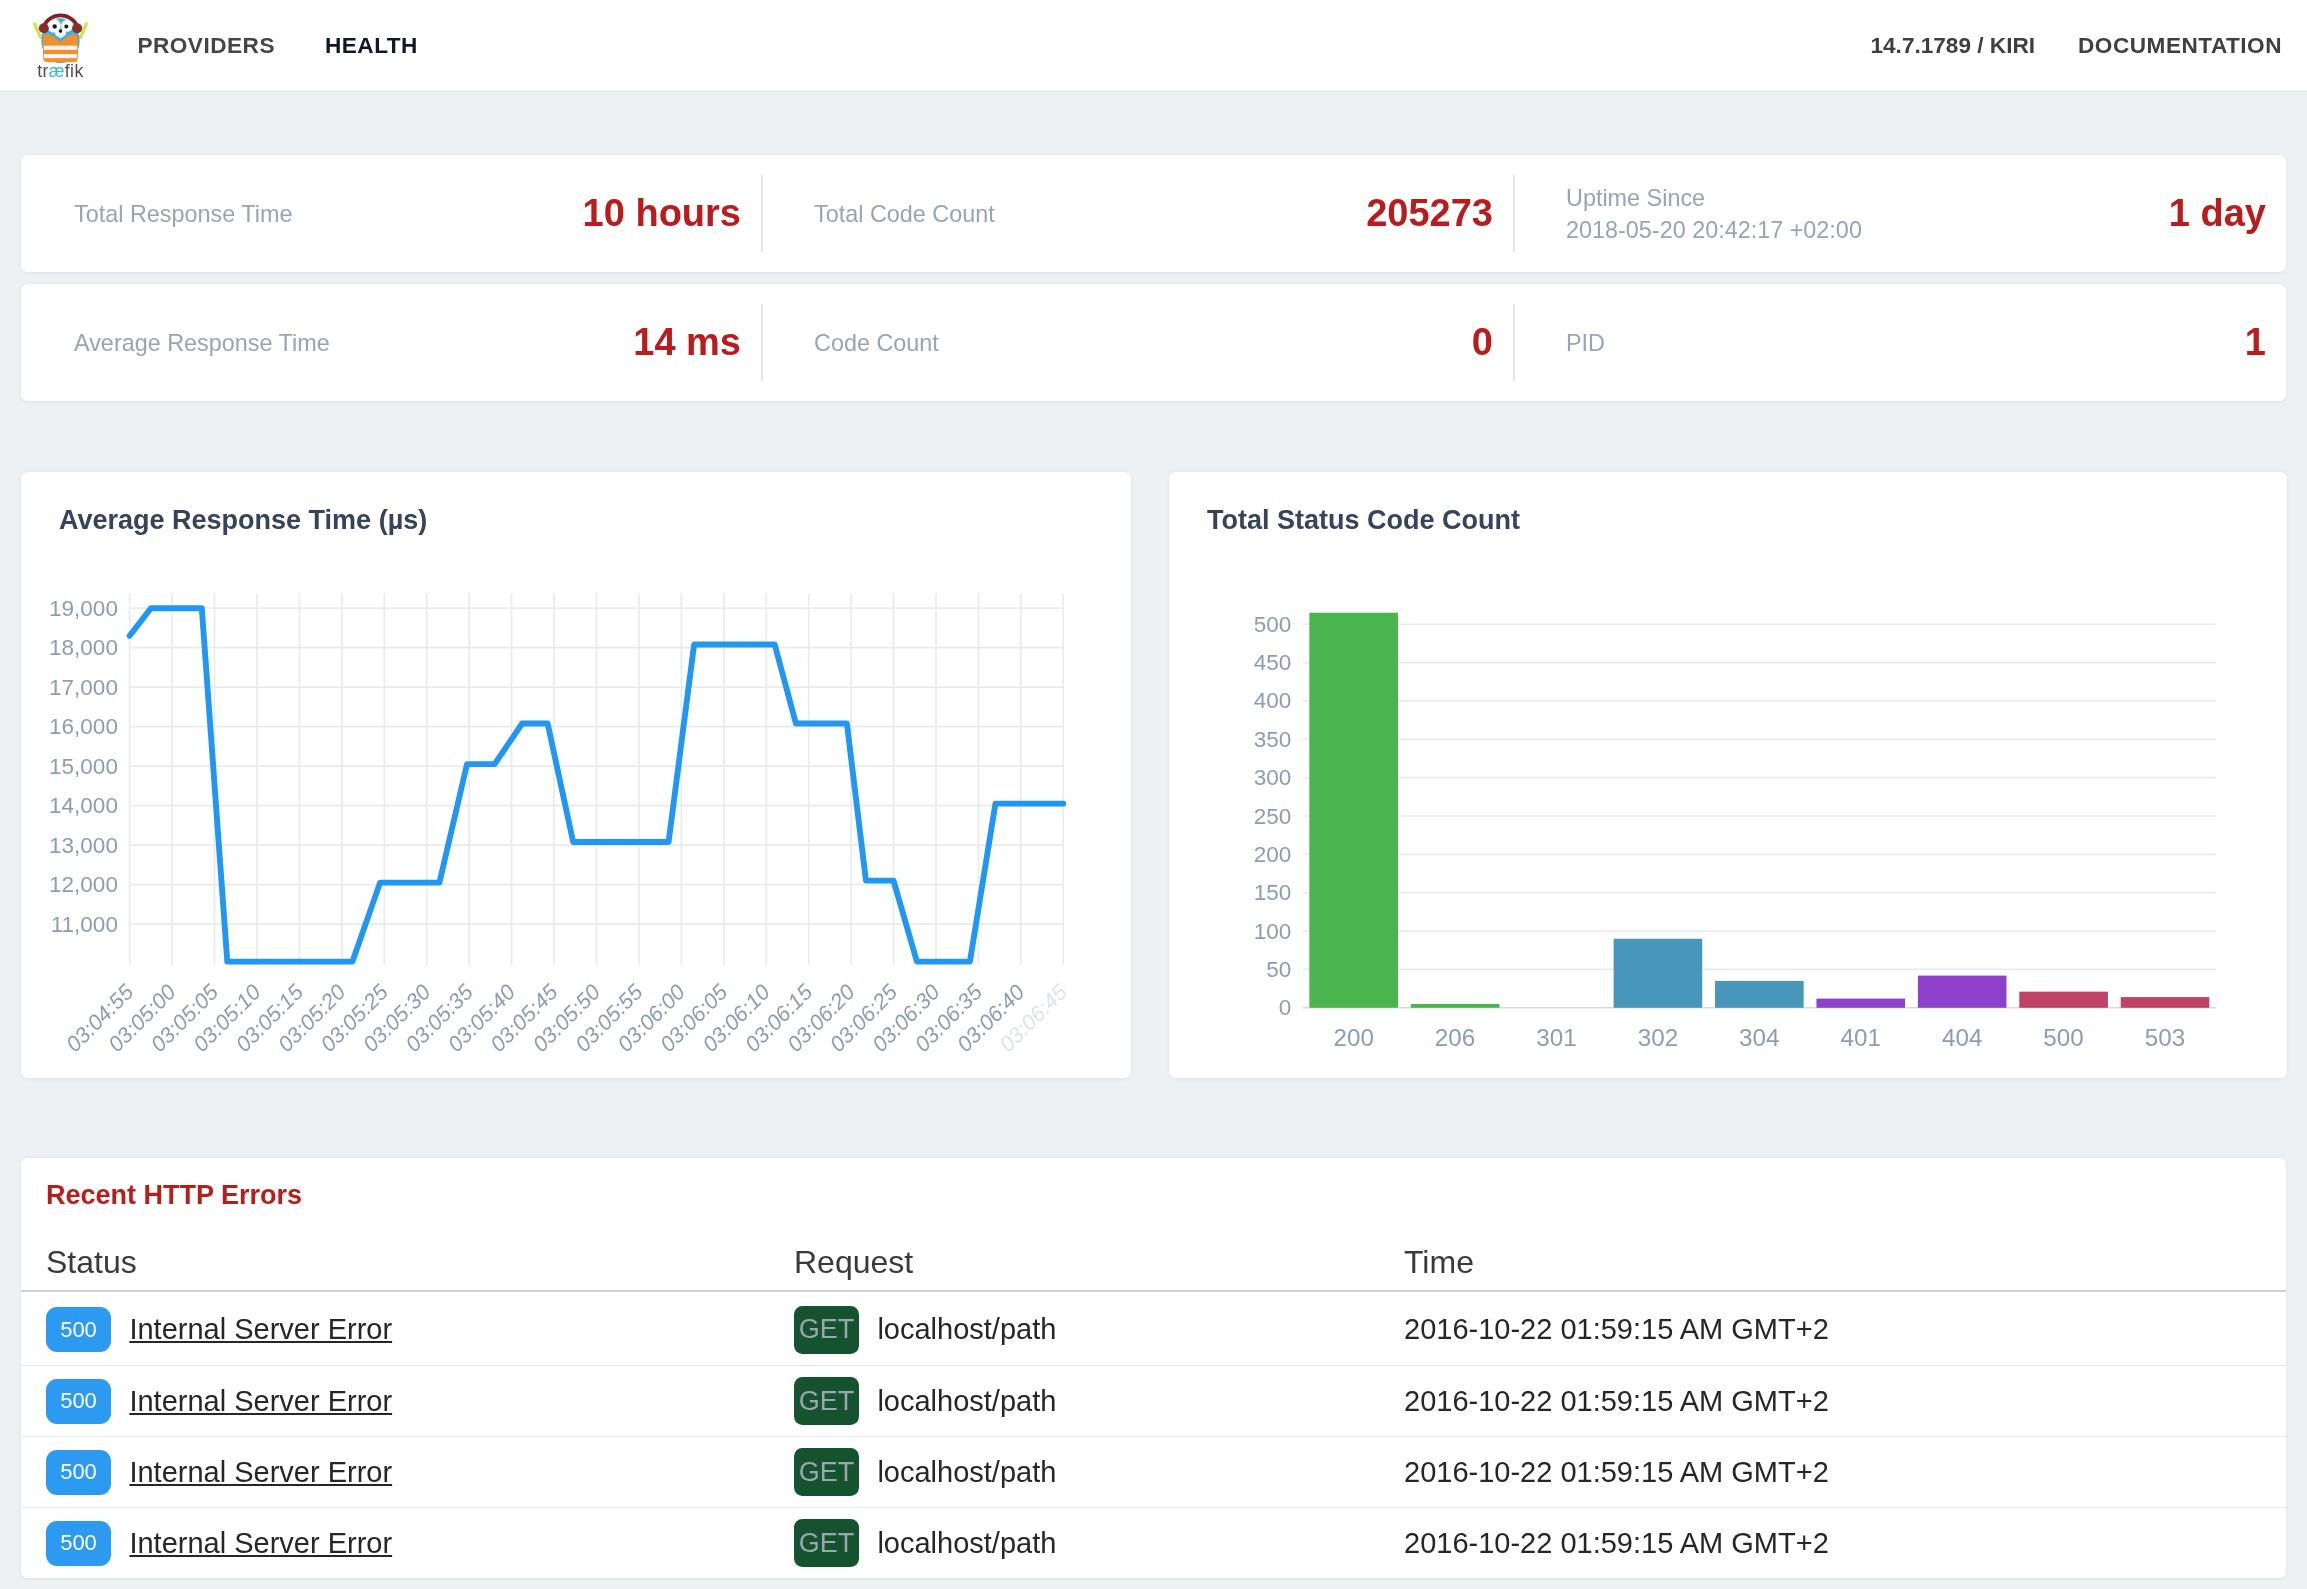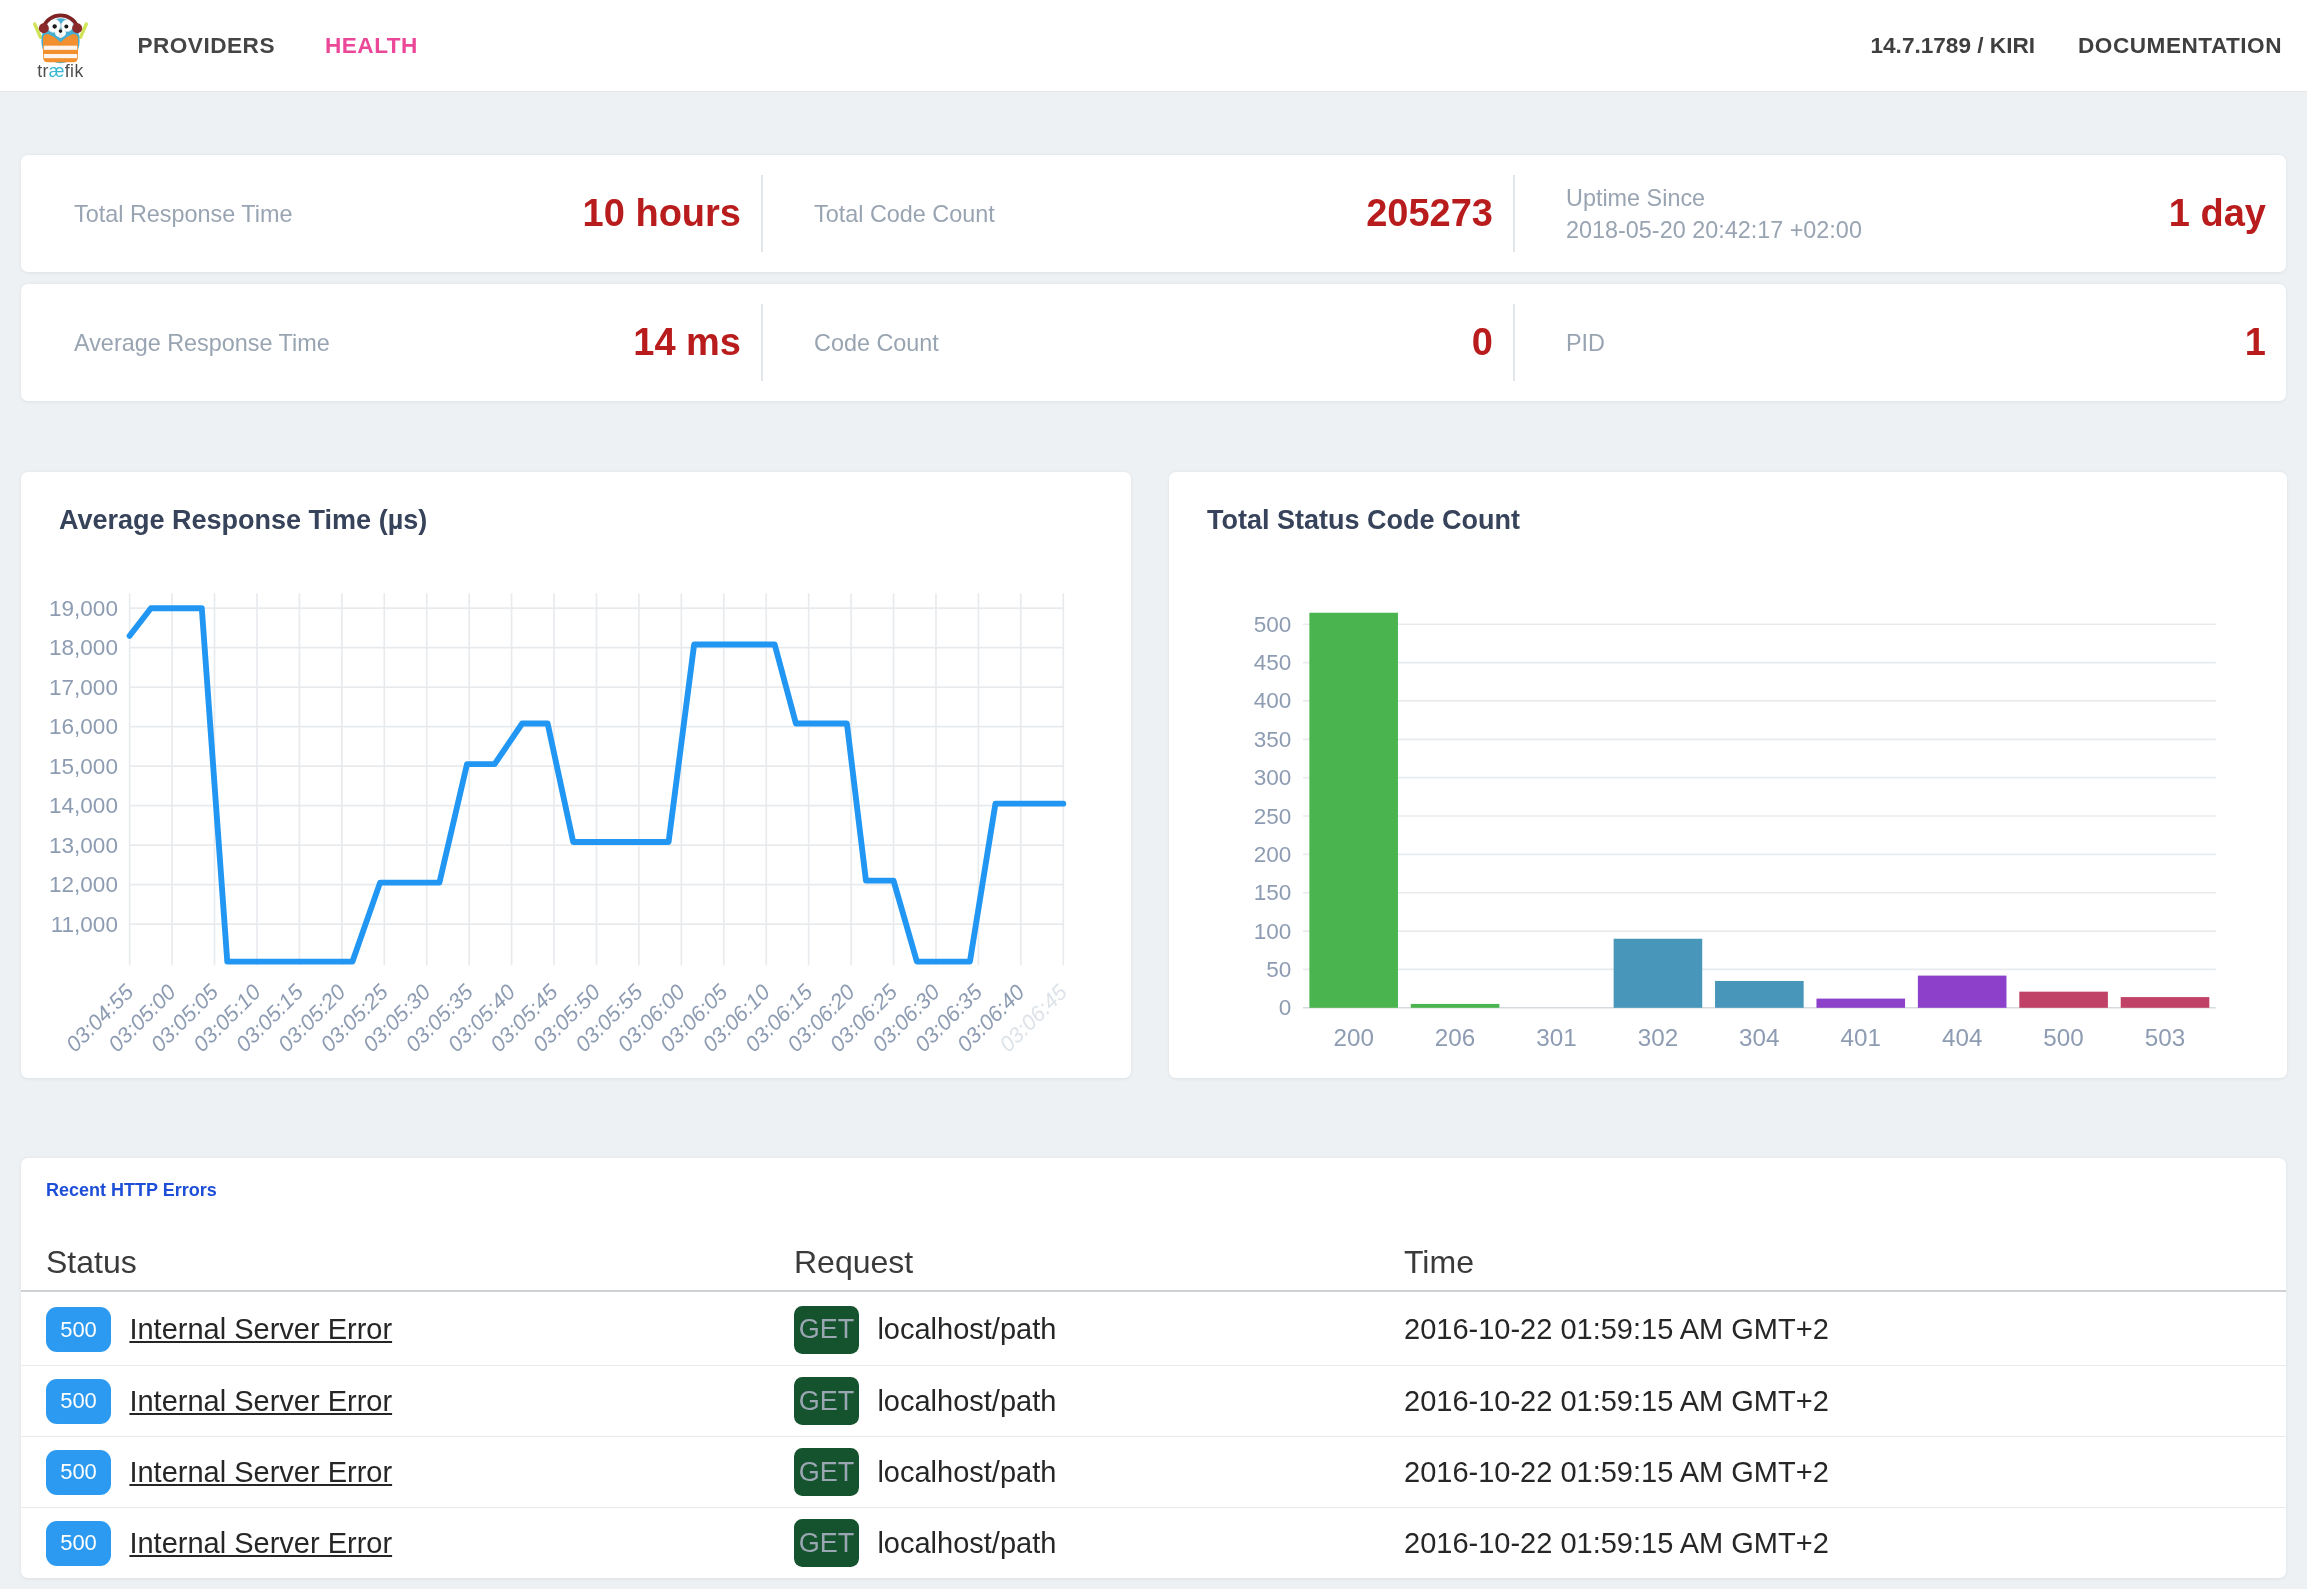--- a/index.html
+++ b/index.html
@@ -13,21 +13,21 @@
   .navbar {
     position:absolute; top:0; left:0; width:2307px; height:92px;
     background:#ffffff; border-bottom:1.7px solid #e4e6e8;
     display:flex; align-items:center;
   }
   .logo { margin-left:18.4px; width:84px; display:flex; flex-direction:column; align-items:center; }
   .logo-text { font-size:17.6px; color:#4e4e4e; letter-spacing:0.4px; margin-top:-3.3px; }
   .logo-text .ae { color:#35b8cf; }
   .nav-links { display:flex; gap:50px; margin-left:35px; }
   .nav-link { font-size:22.6px; font-weight:bold; letter-spacing:0.5px; color:#454545; cursor:pointer; }
-  .nav-link.active { color:#ec4899; }
+  .nav-link.active { color:#0f172a; }
   .nav-right { margin-left:auto; margin-right:25px; display:flex; gap:43px; align-items:center; }
   .nav-version { font-size:22.6px; font-weight:bold; color:#3f3f3f; }
   .nav-doc { font-size:22.6px; font-weight:bold; color:#3f3f3f; letter-spacing:0.5px; cursor:pointer; }
   
   .card { position:absolute; background:#ffffff; border-radius:6.7px; box-shadow:0 0.8px 3.3px rgba(40,50,60,0.08); }
   #stats-row-0 { left:21px; top:155px; width:2265px; height:117px; display:flex; }
   #stats-row-1 { left:21px; top:284px; width:2265px; height:117px; display:flex; }
   .stat-section { position:relative; display:flex; align-items:center; justify-content:space-between;
                   padding:0 20px 0 53px; height:100%; }
   .stat-section.divided::before { content:""; position:absolute; left:0; top:20px; bottom:20px; width:1.7px; background:#e2e6ea; }
@@ -35,21 +35,21 @@
   .stat-sublabel { font-size:23.4px; color:#99a4b2; line-height:32px; }
   .stat-value { font-size:38px; font-weight:bold; color:#b91c1c; white-space:nowrap; }
   
   #card-line { left:21px; top:472px; width:1110px; height:606px; }
   #card-bar  { left:1169px; top:472px; width:1118px; height:606px; }
   .chart-title { position:absolute; left:38px; top:33px; font-size:27px; font-weight:bold; color:#36435a; }
   .chart-box { position:absolute; left:0; top:0; width:100%; height:100%; }
   svg text { font-family:"Liberation Sans","DejaVu Sans",sans-serif; }
   
   #card-table { left:21px; top:1158px; width:2265px; height:420px; overflow:hidden; }
-  .table-title { position:absolute; left:25px; top:22px; font-size:18px; font-weight:bold; color:#1d4ed8; }
+  .table-title { position:absolute; left:25px; top:22px; font-size:27px; font-weight:bold; color:#b91c1c; }
   .table-head { position:absolute; left:0; top:77px; width:100%; height:57px; display:flex; align-items:center;
                 border-bottom:2.5px solid #cfd2d5; padding-left:25px; }
   .th { font-size:32px; color:#3a3a3a; }
   .th-status { width:748px; } .th-request { width:610px; } .th-time { flex:1; }
   .t-rows { position:absolute; left:0; top:136px; width:100%; }
   .t-row { display:flex; align-items:center; height:71px; padding-left:25px; border-top:1.7px solid #e9eaeb; }
   .t-row:first-child { border-top:none; }
   .cell-status { width:748px; display:flex; align-items:center; gap:18.4px; }
   .cell-request { width:610px; display:flex; align-items:center; gap:18.4px; }
   .cell-time { flex:1; font-size:29px; color:#262626; }

